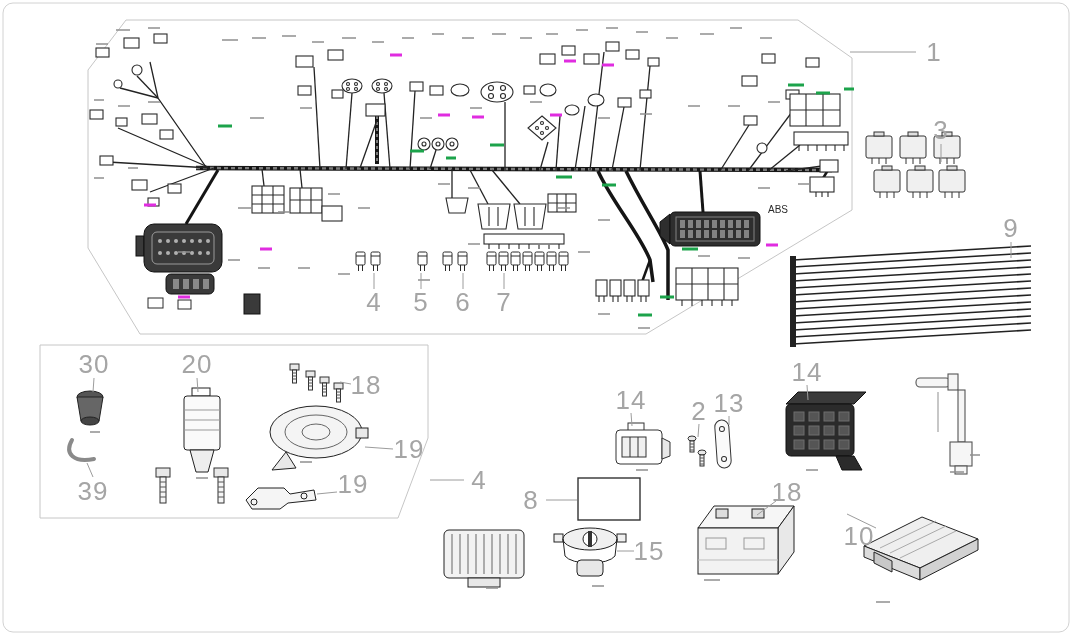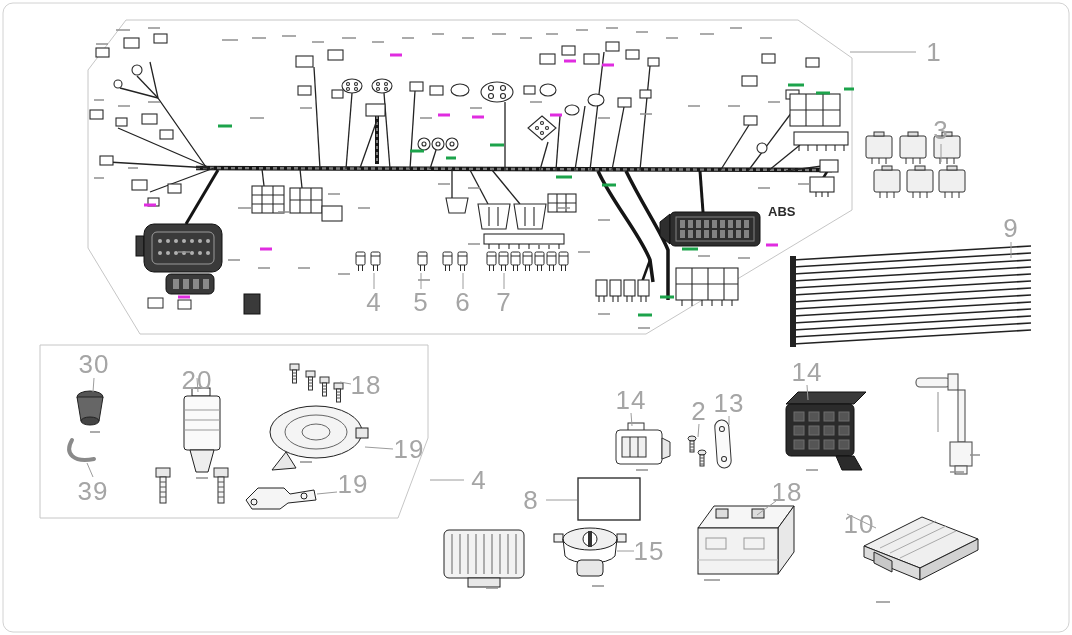--- a/index.html
+++ b/index.html
@@ -2,21 +2,21 @@
 <html><head>
 <meta charset="utf-8">
 <style>
   html,body{margin:0;padding:0;background:#ffffff;}
   .stage{position:relative;width:1072px;height:635px;background:#fff;overflow:hidden;
          font-family:"Liberation Sans",sans-serif;}
   .stage svg{position:absolute;left:0;top:0;}
   .callout{position:absolute;transform:translate(-50%,-50%);font-size:26px;line-height:1;
            color:#a5a5a5;font-family:"Liberation Sans",sans-serif;letter-spacing:1px;
            user-select:none;}
-  .tiny-label{position:absolute;font-size:13px;font-weight:bold;color:#2b2b2b;
+  .tiny-label{position:absolute;font-size:10px;font-weight:normal;color:#2b2b2b;
               font-family:"Liberation Sans",sans-serif;}
 </style>
 </head>
 <body>
 
 <div class="stage">
 
 <svg width="1072" height="635" viewBox="0 0 1072 635">
   <defs>
     <g id="fuse">
@@ -477,29 +477,29 @@
 
 <div class="callout" style="left:934px;top:52px">1</div>
 <div class="callout" style="left:699px;top:411px">2</div>
 <div class="callout" style="left:941px;top:130px">3</div>
 <div class="callout" style="left:374px;top:302px">4</div>
 <div class="callout" style="left:421px;top:302px">5</div>
 <div class="callout" style="left:463px;top:302px">6</div>
 <div class="callout" style="left:504px;top:302px">7</div>
 <div class="callout" style="left:531px;top:500px">8</div>
 <div class="callout" style="left:1011px;top:228px">9</div>
-<div class="callout" style="left:859px;top:524px">10</div>
+<div class="callout" style="left:859px;top:536px">10</div>
 <div class="callout" style="left:807px;top:372px">14</div>
 <div class="callout" style="left:787px;top:492px">18</div>
 <div class="callout" style="left:729px;top:403px">13</div>
 <div class="callout" style="left:631px;top:400px">14</div>
 <div class="callout" style="left:649px;top:551px">15</div>
 <div class="callout" style="left:479px;top:480px">4</div>
 <div class="callout" style="left:409px;top:449px">19</div>
 <div class="callout" style="left:366px;top:385px">18</div>
 <div class="callout" style="left:353px;top:484px">19</div>
-<div class="callout" style="left:197px;top:380px">20</div>
+<div class="callout" style="left:197px;top:364px">20</div>
 <div class="callout" style="left:94px;top:364px">30</div>
 <div class="callout" style="left:93px;top:491px">39</div>
 
 <div class="tiny-label" style="left:768px;top:204px">ABS</div>
 
 </div>
 
 </body></html>

